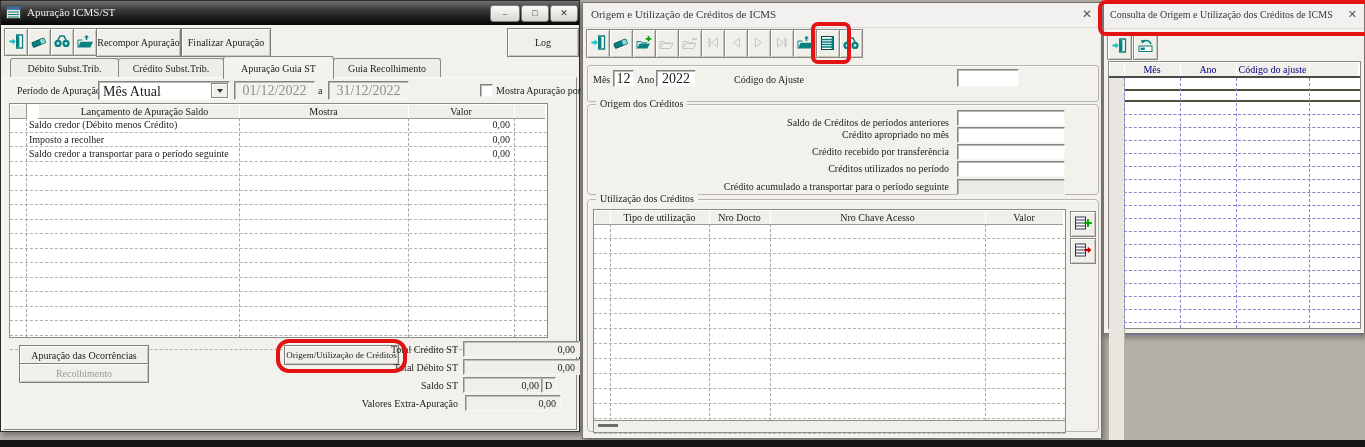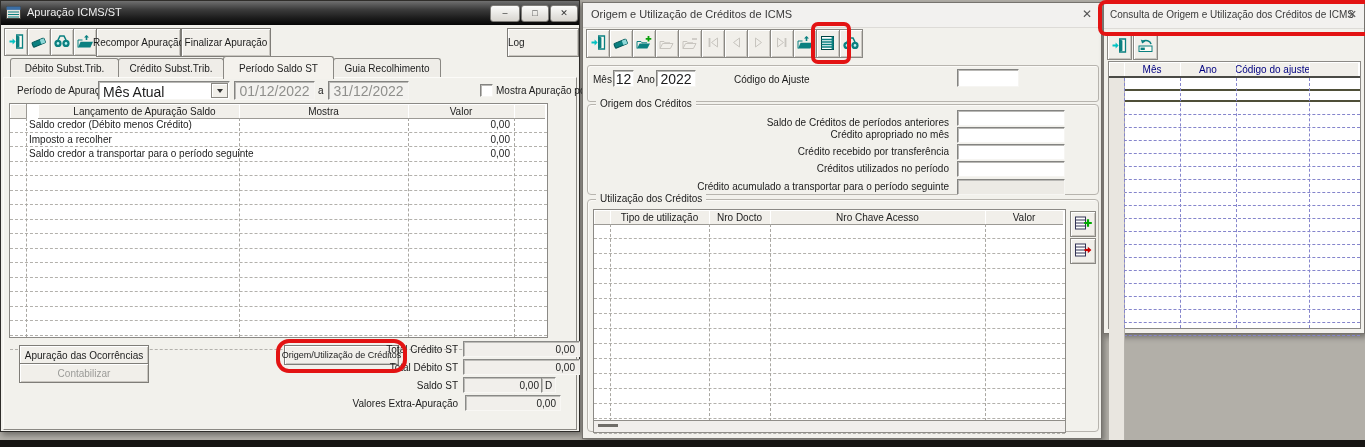--- a/index.html
+++ b/index.html
@@ -1,17 +1,17 @@
 <!DOCTYPE html>
 <html><head>
 <meta charset="utf-8">
 <style>
   html,body{margin:0;padding:0}
   #desktop{position:relative;width:1365px;height:447px;background:#b2afa8;overflow:hidden;
-           font-family:Liberation Sans, sans-serif;font-size:11px;color:#1c1c1c}
+           font-family:Liberation Serif, serif;font-size:11px;color:#1c1c1c}
   .abs{position:absolute}
   .win{position:absolute;background:#f2f1ec;border:1px solid #76736e;box-shadow:2px 3px 6px rgba(0,0,0,.38)}
   .tb-dark{position:absolute;left:0;top:0;right:0;height:24px;
            background:linear-gradient(#707070,#3c3c3c 35%,#1d1d1d 70%,#060606);
            color:#efefef;display:flex;align-items:center}
   .tb-light{position:absolute;left:0;top:0;right:0;height:24px;background:#f2f1ef;
             border-bottom:1px solid #dddbd7;color:#3a3a3a;display:flex;align-items:center}
   .capbtn{position:absolute;top:4px;height:15px;background:linear-gradient(#fcfcfb,#d8d5cf);
           border:1px solid #7e7c78;border-radius:3px;display:flex;align-items:center;justify-content:center;
           font-size:9px;color:#333;line-height:1}
@@ -107,32 +107,32 @@
             <path d="M10.5 6V1.8" stroke="#0b8080" stroke-width="1.6"></path>
             <path d="M8 3.6L10.5 1 13 3.6z" fill="#0b8080"></path>
           </svg></span>
     </div>
     <div class="btn" style="left:95px;top:27px;width:83px;height:27px">
         <span>Recompor Apuração</span>
       </div>
     <div class="btn" style="left:180px;top:27px;width:88px;height:27px">
         <span>Finalizar Apuração</span>
       </div>
-    <div class="btn" style="left:506px;top:27px;width:70px;height:27px;justify-content:flex-start;">
+    <div class="btn" style="left:506px;top:27px;width:70px;height:27px;justify-content:center;">
         <span>Log</span>
       </div>
 
     <div class="tab" style="left:9px;width:107px">
         <span>Débito Subst.Trib.</span>
       </div>
     <div class="tab" style="left:117px;width:104px">
         <span>Crédito Subst.Trib.</span>
       </div>
     <div class="tab active" style="left:222px;width:109px">
-        <span>Período Saldo ST</span>
+        <span>Apuração Guia ST</span>
       </div>
     <div class="tab" style="left:332px;width:106px">
         <span>Guia Recolhimento</span>
       </div>
 
     <div class="panel" style="left:2px;top:76px;width:572px;height:351px"></div>
 
     <span class="lbl" style="left:16px;top:84px">Período de  Apuração</span>
     <div class="sunk" style="left:97px;top:80px;width:130px;height:17px">
       <span class="abs" style="left:4px;top:2px">Mês Atual</span>
@@ -194,21 +194,21 @@
       <div class="vdash" style="left:16px;top:14px;bottom:0"></div>
       <div class="vdash" style="left:229px;top:14px;bottom:0"></div>
       <div class="vdash" style="left:398px;top:14px;bottom:0"></div>
       <div class="vdash" style="left:504px;top:14px;bottom:0"></div>
     </div>
 
     <div class="btn" style="left:18px;top:344px;width:128px;height:18px">
         <span>Apuração das Ocorrências</span>
       </div>
     <div class="btn dis" style="left:18px;top:362px;width:128px;height:18px">
-        <span>Contabilizar</span>
+        <span>Recolhimento</span>
       </div>
     <div class="btn" style="left:283px;top:344px;width:113px;height:18px;font-size:9px">
         <span>Origem/Utilização de Créditos</span>
       </div>
 
     <span class="rlbl" style="left:330px;top:343px;width:127px">Total Crédito ST</span>
     <div class="tfield" style="left:462px;top:340px;width:111px;height:14px">
         <span>0,00</span>
       </div>
     <span class="rlbl" style="left:330px;top:361px;width:127px">Total Débito ST</span>

